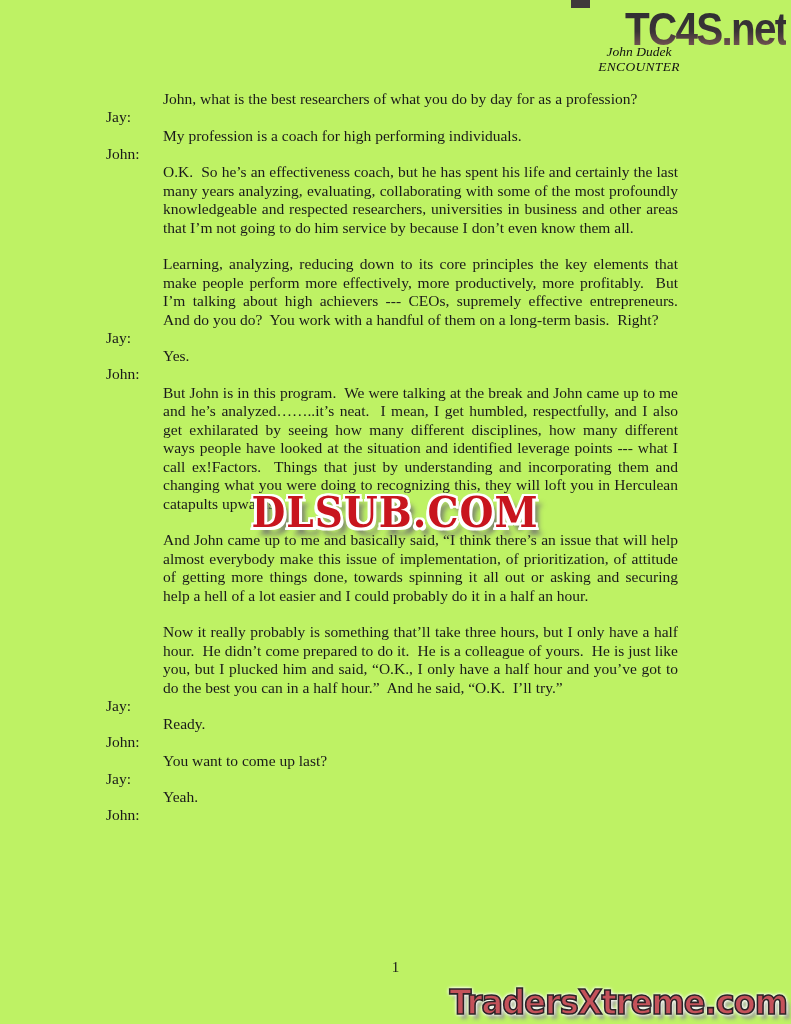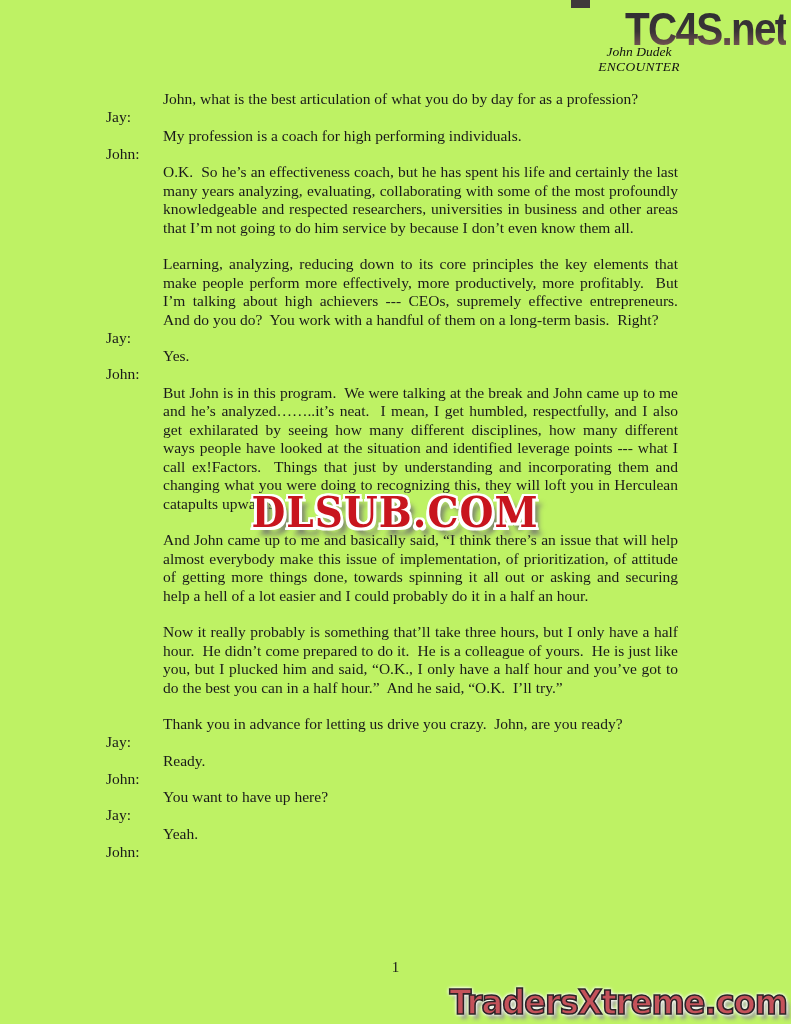--- a/index.html
+++ b/index.html
@@ -98,21 +98,21 @@
 
   <div class="doc-header">
     <div class="author">John Dudek</div>
     <div class="title">ENCOUNTER</div>
   </div>
 
   <div class="transcript" id="transcript">
       <div class="entry">
         <div class="speaker">Jay:</div>
         <div class="speech">
-          <p>John, what is the best articulation of what you do by day for as a profession?</p>
+          <p>John, what is the best researchers of what you do by day for as a profession?</p>
         </div>
       </div>
       <div class="entry">
         <div class="speaker">John:</div>
         <div class="speech">
           <p>My profession is a coach for high performing individuals.</p>
         </div>
       </div>
       <div class="entry">
         <div class="speaker">Jay:</div>
@@ -126,33 +126,32 @@
         <div class="speech">
           <p>Yes.</p>
         </div>
       </div>
       <div class="entry">
         <div class="speaker">Jay:</div>
         <div class="speech">
           <p>But John is in this program.  We were talking at the break and John came up to me and he’s analyzed……..it’s neat.  I mean, I get humbled, respectfully, and I also get exhilarated by seeing how many different disciplines, how many different ways people have looked at the situation and identified leverage points --- what I call ex!Factors.  Things that just by understanding and incorporating them and changing what you were doing to recognizing this, they will loft you in Herculean catapults upwards.</p>
           <p>And John came up to me and basically said, “I think there’s an issue that will help almost everybody make this issue of implementation, of prioritization, of attitude of getting more things done, towards spinning it all out or asking and securing help a hell of a lot easier and I could probably do it in a half an hour.</p>
           <p>Now it really probably is something that’ll take three hours, but I only have a half hour.  He didn’t come prepared to do it.  He is a colleague of yours.  He is just like you, but I plucked him and said, “O.K., I only have a half hour and you’ve got to do the best you can in a half hour.”  And he said, “O.K.  I’ll try.”</p>
-          <p>Thank you in advance for letting us drive you crazy.  John, are you ready?</p>
         </div>
       </div>
       <div class="entry">
         <div class="speaker">John:</div>
         <div class="speech">
           <p>Ready.</p>
         </div>
       </div>
       <div class="entry">
         <div class="speaker">Jay:</div>
         <div class="speech">
-          <p>You want to have up here?</p>
+          <p>You want to come up last?</p>
         </div>
       </div>
       <div class="entry">
         <div class="speaker">John:</div>
         <div class="speech">
           <p>Yeah.</p>
         </div>
       </div>
     </div>
 

